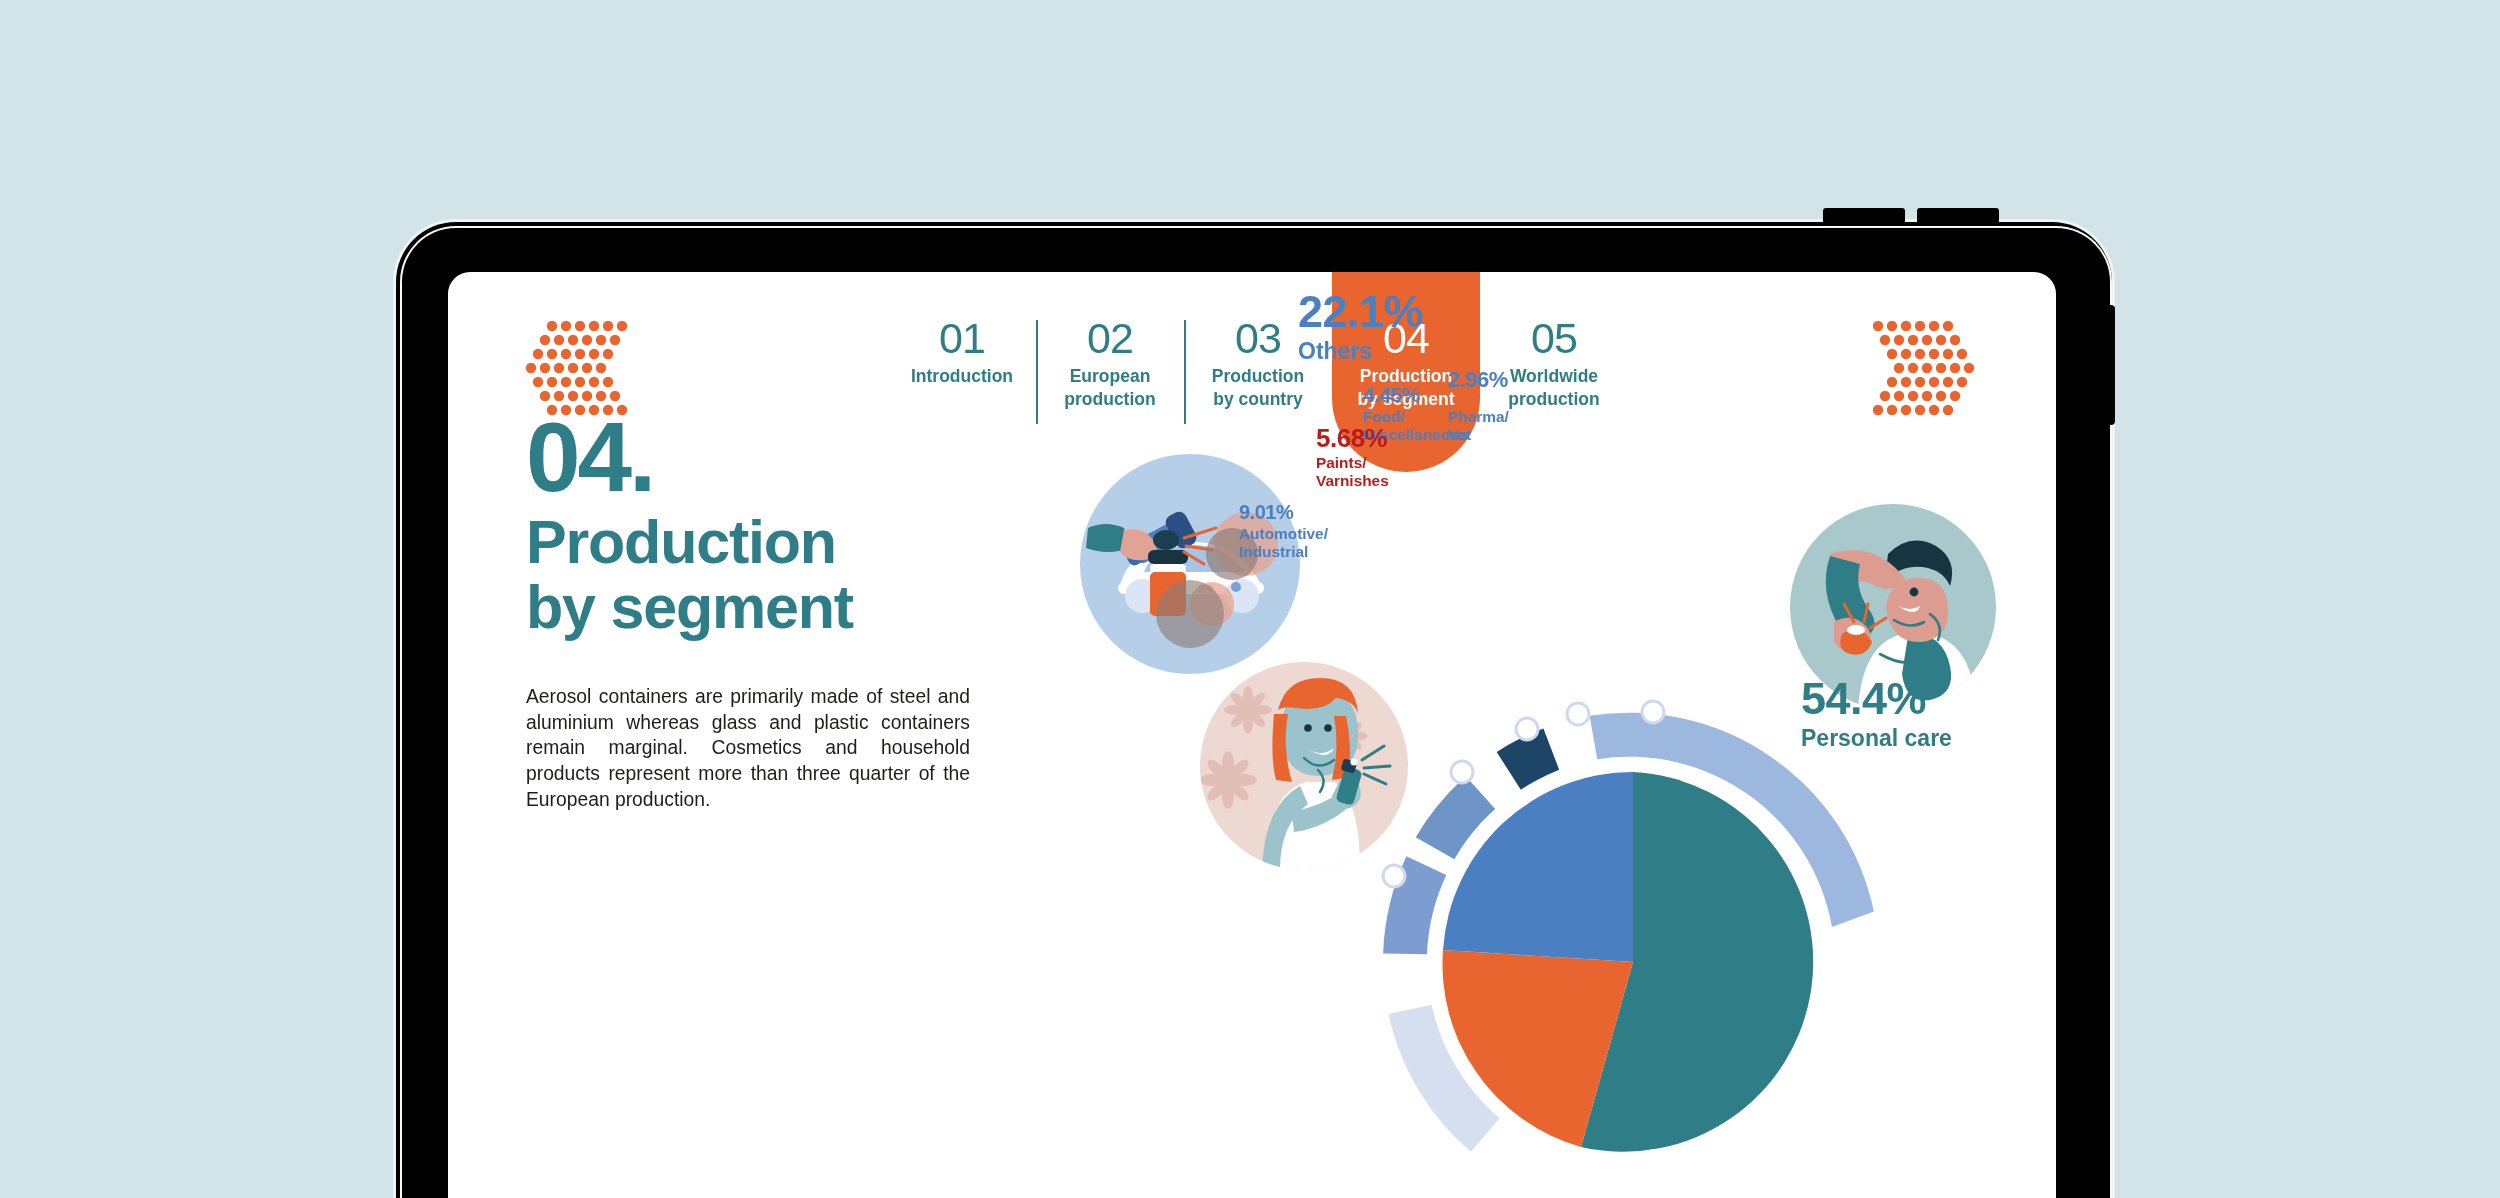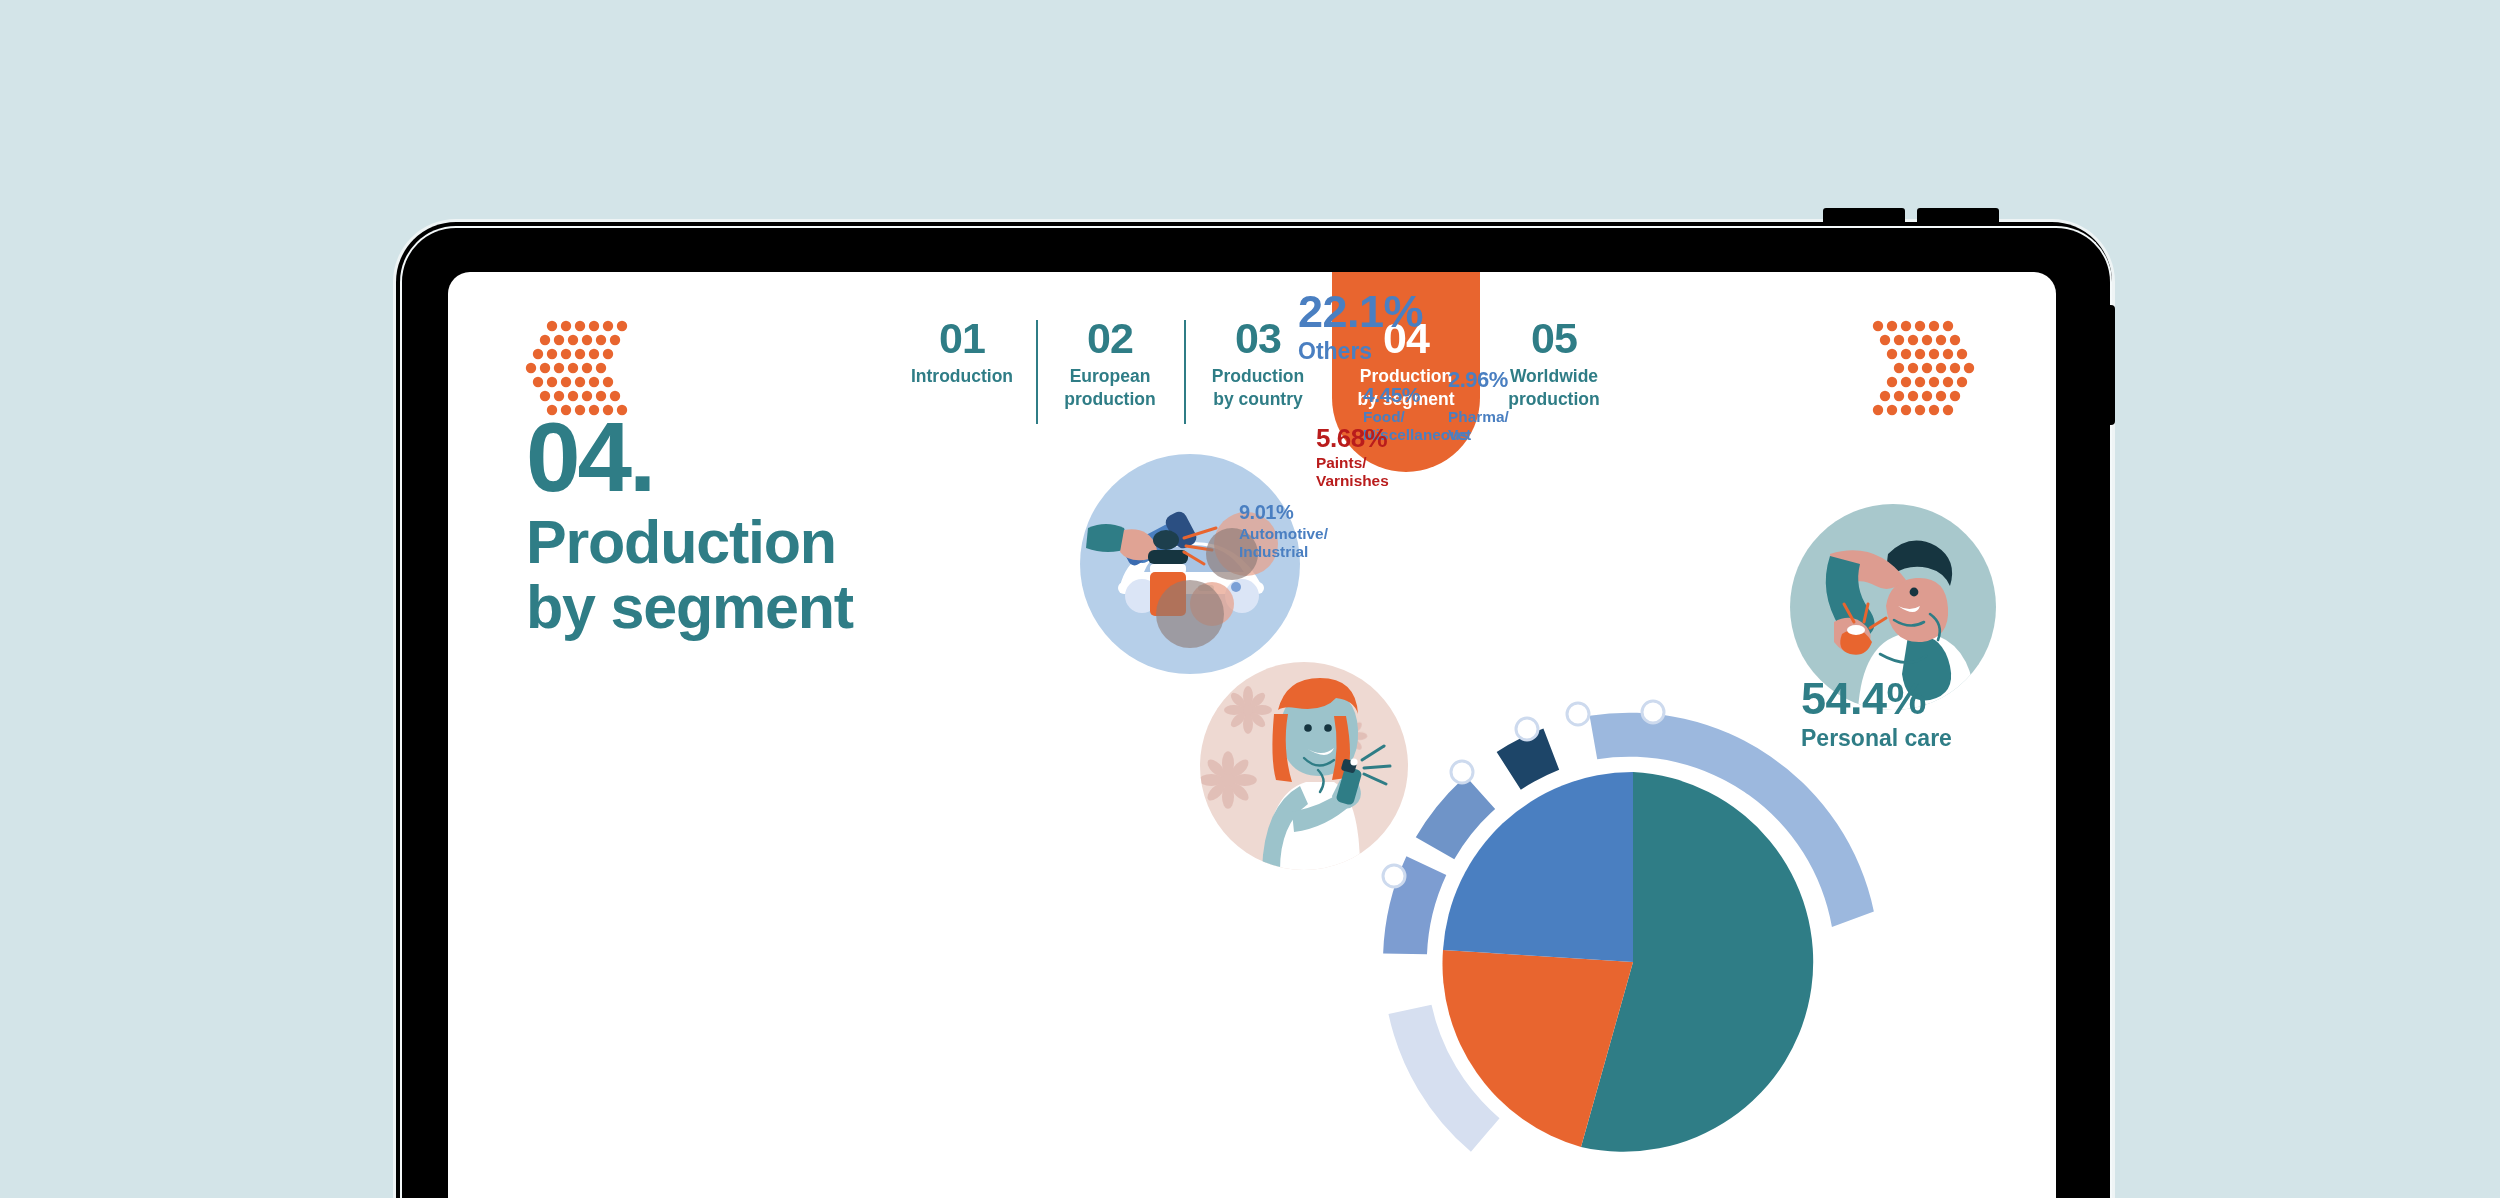--- a/index.html
+++ b/index.html
@@ -54,21 +54,21 @@
     display:flex;align-items:flex-start;justify-content:center;
   }
   .nav-item{
     position:relative;
     width:148px;height:200px;
     display:flex;flex-direction:column;align-items:center;
     padding-top:44px;box-sizing:border-box;
     text-align:center;
   }
   .nav-item .num{
-    font-size:43px;font-weight:bold;color:#2f7d86;letter-spacing:-1px;
+    font-size:43px;font-weight:normal;color:#2f7d86;letter-spacing:-1px;
     line-height:1.05;
   }
   .nav-item .lbl{
     font-size:17.5px;font-weight:bold;color:#2f7d86;line-height:1.28;
     margin-top:4px;white-space:pre-line;
   }
   .nav-item .divider{
     position:absolute;left:0;top:48px;width:2px;height:104px;background:#2f7d86;
   }
   .nav-item.active{
@@ -274,20 +274,21 @@
         </g>
       </svg>
 
     </div>
 
     <div class="title-block">
       <div class="title-num">04.</div>
       <div class="title-main">Production
 by segment</div>
     </div>
+    <div class="body-copy">Aerosol containers are primarily made of steel and aluminium whereas glass and plastic containers remain marginal. Cosmetics and household products represent more than three quarter of the European production.</div>
 
     <div class="chart-wrap">
 
       <div class="bubble spray-paint">
         <svg viewBox="0 0 220 220" width="220" height="220">
           <path d="M40 132 q10 -42 70 -44 q48 -2 72 44 z" fill="#ffffff"></path>
           <path d="M64 118 q10 -26 48 -27 q34 -1 52 27 z" fill="#a8c4e4"></path>
           <rect x="38" y="128" width="146" height="12" rx="6" fill="#ffffff"></rect>
           <circle cx="62" cy="142" r="17" fill="#dbe5f6"></circle>
           <circle cx="162" cy="142" r="17" fill="#dbe5f6"></circle>

